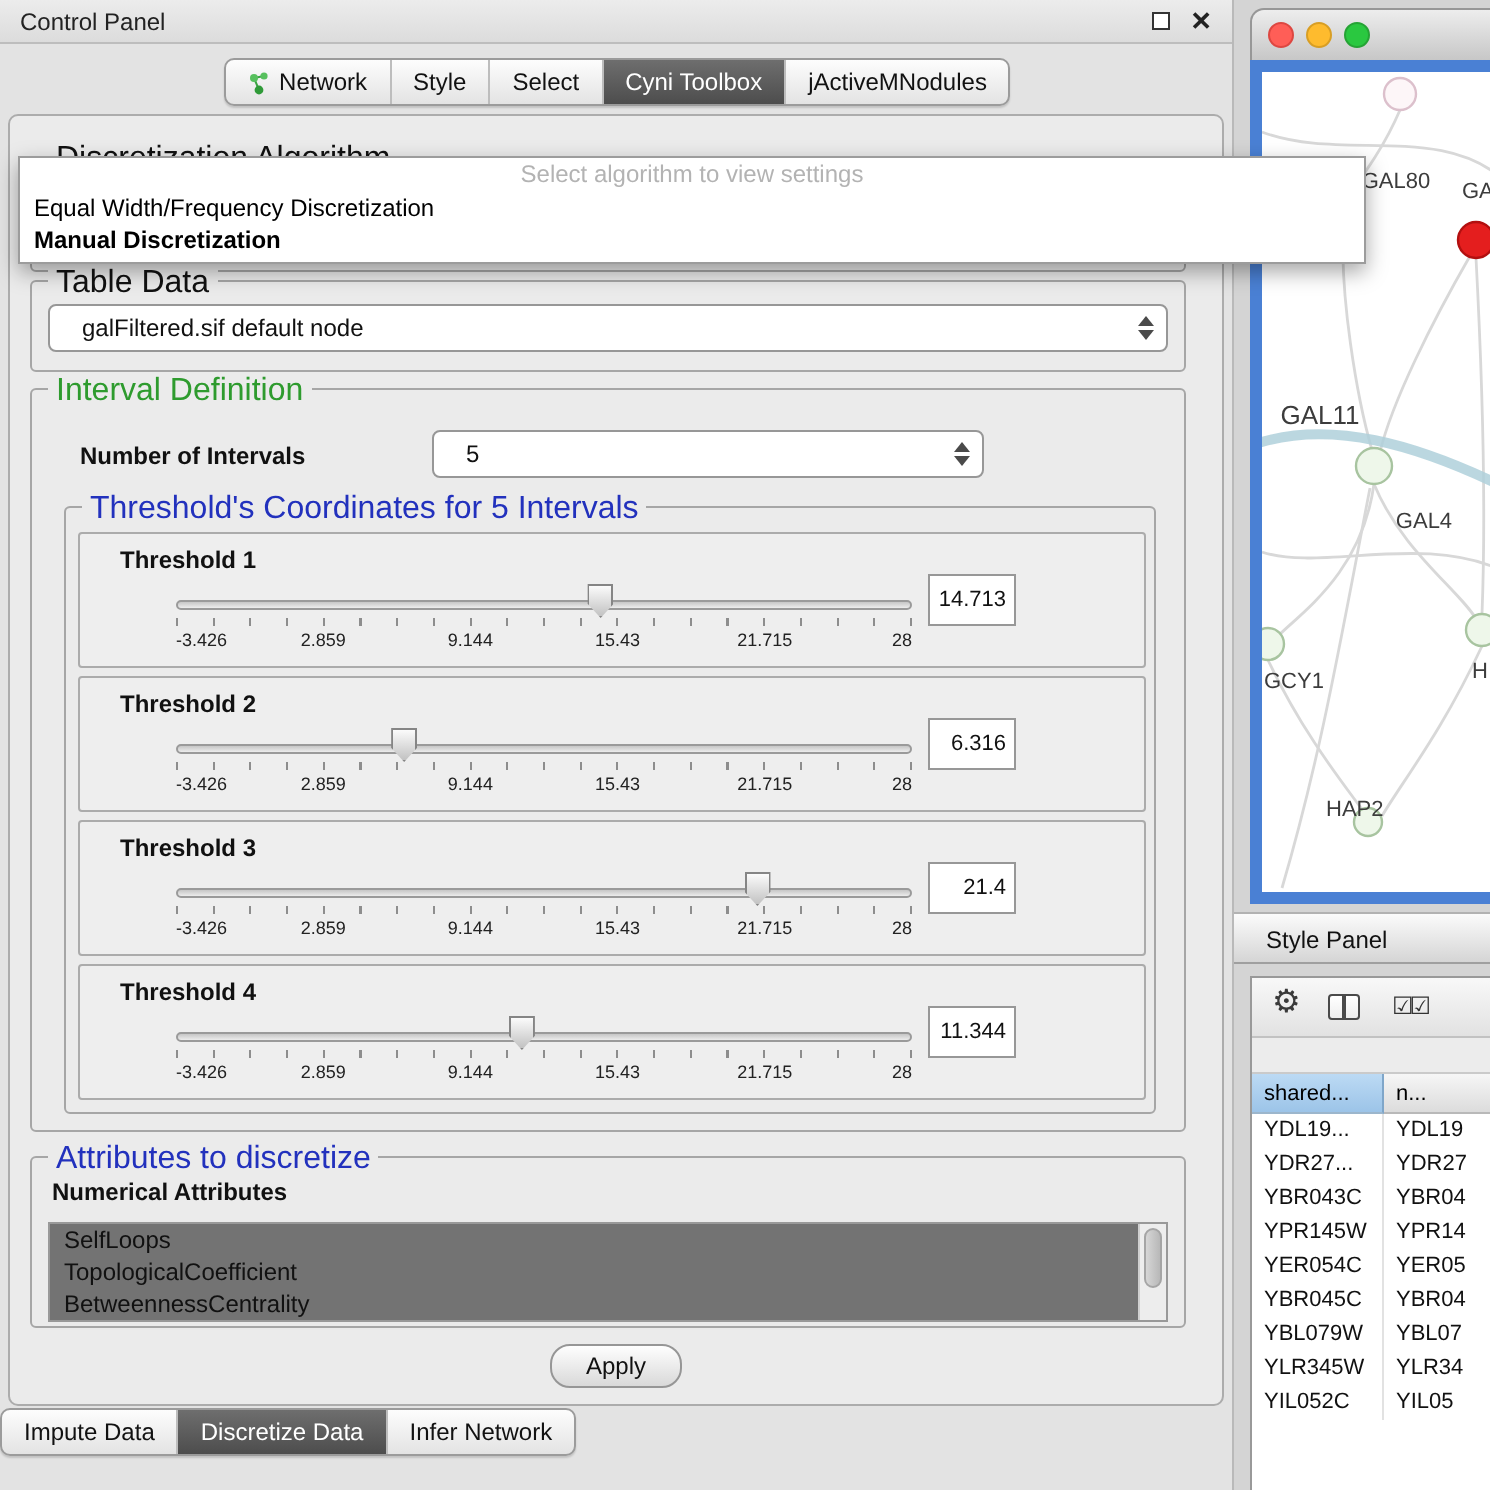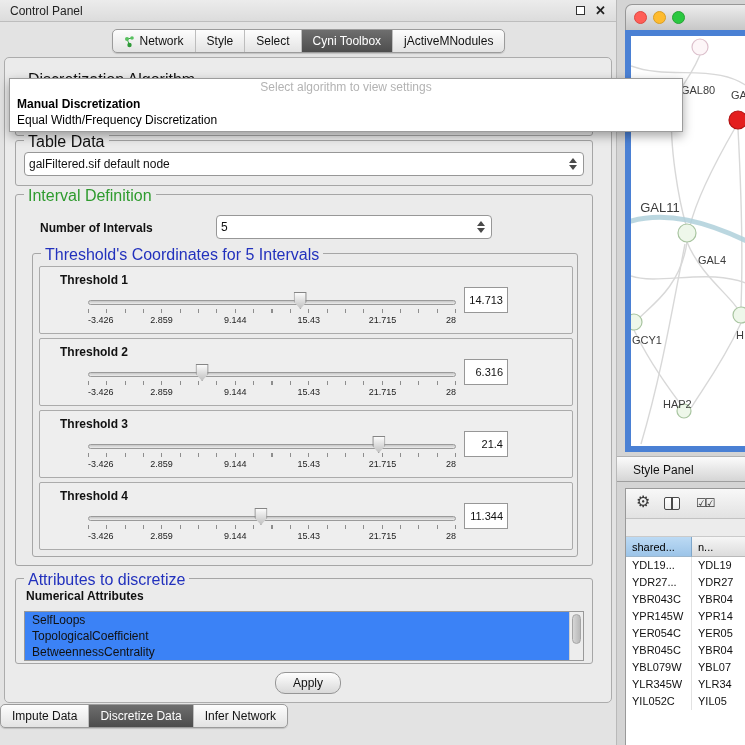--- a/index.html
+++ b/index.html
@@ -24,21 +24,21 @@
   .bottom-tabs { position:absolute; top:704px; left:0; width:617px; display:flex; }
 
   .panel-body { position:absolute; left:4px; top:57px; width:608px; height:646px; background:#ebebeb; border:1px solid #acacac; border-radius:5px; }
 
   .group { position:absolute; border:1px solid #a6a6a6; border-radius:3px; }
   .group-label { position:absolute; top:-8px; left:8px; background:#ebebeb; padding:0 4px; font-size:16px; color:#111; white-space:nowrap; }
   .group-label.green { color:#2e9b2e; }
   .group-label.blue { color:#2231bd; }
 
   
-  .combo { position:absolute; background:#fff; border:1px solid #979797; border-radius:4px; font-size:12px; color:#111; display:flex; align-items:center; padding-left:4px; }
+  .combo { position:absolute; background:#fff; border:1px solid #979797; border-radius:4px; font-size:12px; color:#111; display:flex; align-items:center; padding-left:16px; }
   .stepper { position:absolute; right:6px; top:50%; transform:translateY(-50%); display:flex; flex-direction:column; gap:2px; }
   .tri-up { width:0; height:0; border-left:4px solid transparent; border-right:4px solid transparent; border-bottom:5px solid #4a4a4a; }
   .tri-down { width:0; height:0; border-left:4px solid transparent; border-right:4px solid transparent; border-top:5px solid #4a4a4a; }
 
   
   .algo-group { left:10px; top:20px; width:578px; height:58px; }
   .combo-cap { position:absolute; right:6px; top:12px; width:26px; height:25px; border-radius:5px; background:linear-gradient(#8fb8ef,#4d7fd0); border:1px solid #496dac; }
   .combo-cap .tri-up { border-bottom-color:#fff; }
   .combo-cap .tri-down { border-top-color:#fff; }
 
@@ -65,21 +65,21 @@
   .scale .sl { position:absolute; transform:translateX(-50%); white-space:nowrap; }
   .scale .sl:nth-of-type(1){ left:0; transform:none; }
   .scale .sl:nth-of-type(2){ left:20%; }
   .scale .sl:nth-of-type(3){ left:40%; }
   .scale .sl:nth-of-type(4){ left:60%; }
   .scale .sl:nth-of-type(5){ left:80%; }
   .scale .sl:nth-of-type(6){ left:100%; transform:translateX(-100%); }
   .thr-value { position:absolute; left:424px; top:20px; width:44px; height:26px; border:1px solid #979797; background:#fff; font-family:inherit; font-size:11px; color:#111; text-align:right; padding-right:4px; }
 
   .attr-list-label { position:absolute; left:10px; top:10px; font-size:12px; font-weight:bold; color:#111; }
-  .listbox { position:absolute; left:8px; right:8px; top:32px; height:50px; background:#3b82f6; border:1px solid #999; overflow:hidden; }
+  .listbox { position:absolute; left:8px; right:8px; top:32px; height:50px; background:#737373; border:1px solid #999; overflow:hidden; }
   .list-item { height:16px; line-height:16px; padding-left:7px; font-size:12px; color:#111; }
   .list-scrollbar { position:absolute; right:0; top:0; bottom:0; width:14px; background:#ededed; border-left:1px solid #cfcfcf; }
   .list-scroll-thumb { position:absolute; left:2px; top:2px; width:9px; height:30px; background:linear-gradient(90deg,#d6d6d6,#b8b8b8); border:1px solid #a5a5a5; border-radius:5px; }
 
   .apply-btn { position:absolute; left:50%; transform:translateX(-50%); top:614px; width:66px; height:22px; border:1px solid #969696; border-radius:10px; background:linear-gradient(#fefefe,#d9d9d9); font-family:inherit; font-size:12px; color:#111; }
 
   
   .right-bg { position:absolute; left:617px; top:0; width:128px; height:745px; background:#d4d4d4; }
 
   .net-window { position:absolute; left:625px; top:4px; width:140px; height:448px; }
@@ -160,22 +160,22 @@
         <div class="combo-cap">
           <span class="stepper">
               <span class="tri-up"></span>
               <span class="tri-down"></span>
             </span>
         </div>
       </div>
 
       <div class="popup">
         <div class="ph">Select algorithm to view settings</div>
+        <div class="opt">Equal Width/Frequency Discretization</div>
         <div class="opt bold">Manual Discretization</div>
-        <div class="opt">Equal Width/Frequency Discretization</div>
       </div>
 
       <div class="group tabledata-group">
         <span class="group-label">Table Data</span>
         <div class="combo" style="left:8px; right:8px; top:11px; height:24px;">
           <span>galFiltered.sif default node</span>
           <span class="stepper">
               <span class="tri-up"></span>
               <span class="tri-down"></span>
             </span>

